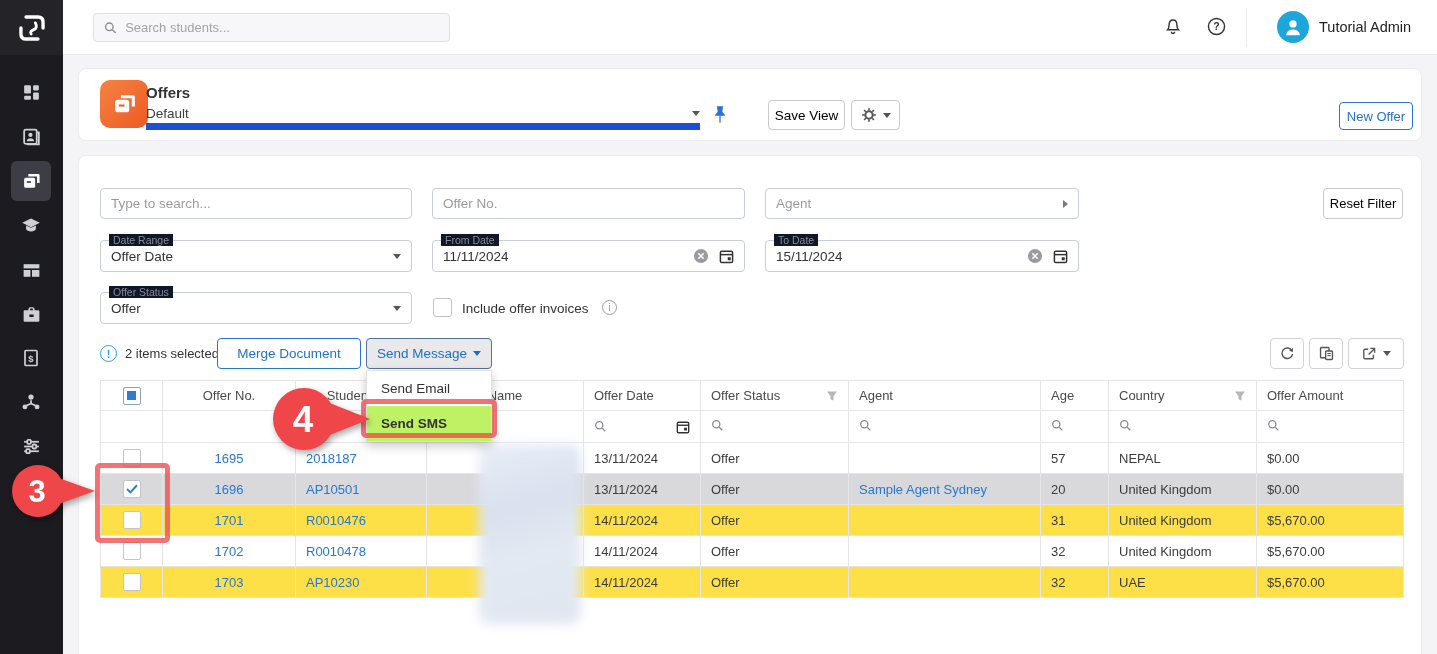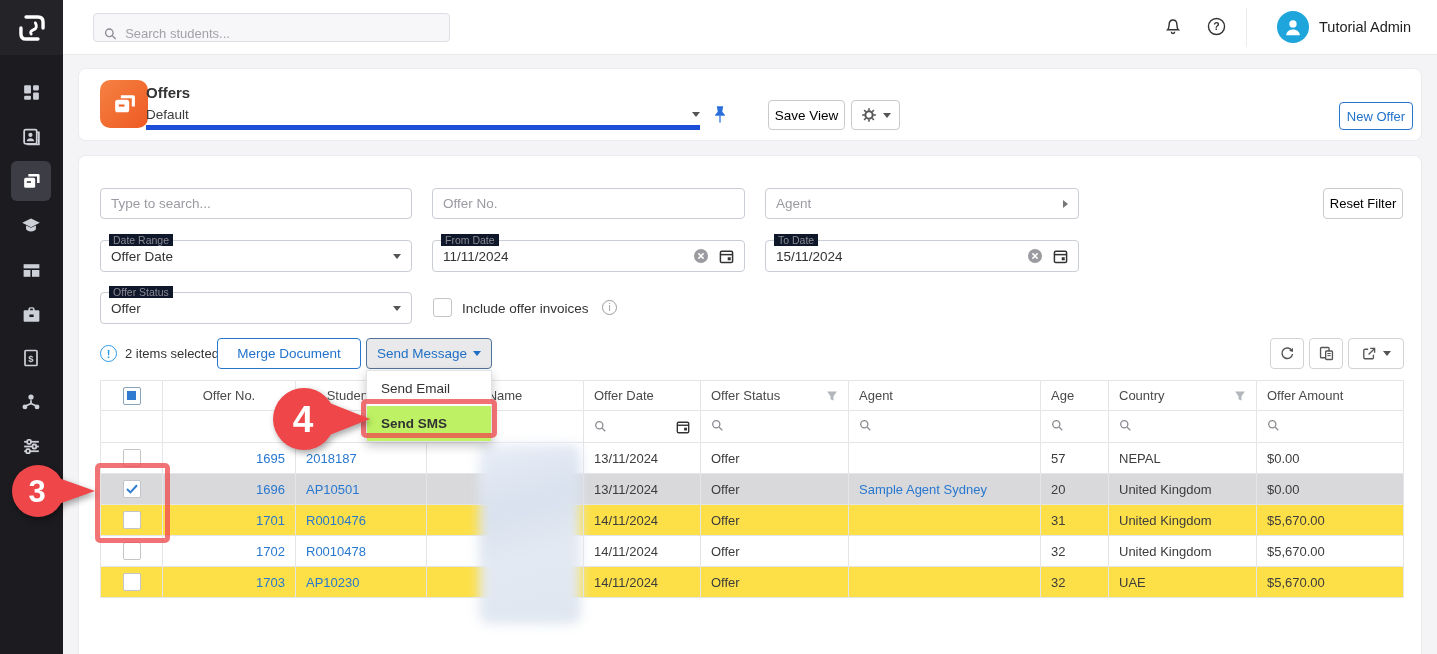--- a/index.html
+++ b/index.html
@@ -8,37 +8,37 @@
   .abs { position:absolute; }
 
   
   .sidebar { position:absolute; left:0; top:0; width:63px; height:654px; background:#1b1b20; z-index:5; }
   .logo-box { width:63px; height:55px; background:#232328; display:flex; align-items:center; justify-content:center; }
   .nav-item { position:absolute; left:11px; width:40px; height:40px; border-radius:6px; display:flex; align-items:center; justify-content:center; cursor:pointer; }
   .nav-item.active { background:#3d3d45; }
 
   
   .topbar { position:absolute; left:63px; top:0; width:1374px; height:55px; background:#fff; border-bottom:1px solid #e9e9ec; z-index:4; }
-  .search-box { position:absolute; left:30px; top:13px; width:357px; height:29px; background:#f7f7f9; border:1px solid #dfdfe3; border-radius:4px; display:flex; align-items:flex-end; padding:0 10px; gap:8px; }
+  .search-box { position:absolute; left:30px; top:13px; width:357px; height:29px; background:#f7f7f9; border:1px solid #dfdfe3; border-radius:4px; display:flex; align-items:center; padding:0 10px; gap:8px; }
   .search-box input { border:none; outline:none; background:transparent; font-family:inherit; font-size:13px; color:#555; width:100%; }
   .search-box input::placeholder { color:#a2a2aa; }
   .top-divider { position:absolute; left:1183px; top:8px; width:1px; height:39px; background:#ececef; }
   .avatar { position:absolute; left:1214px; top:11px; width:32px; height:32px; border-radius:50%; background:#1ea6dc; display:flex; align-items:center; justify-content:center; }
   .user-name { position:absolute; left:1256px; top:19px; font-size:14.5px; color:#222; }
   .icon-btn-top { position:absolute; top:16px; cursor:pointer; }
 
   
   .card { position:absolute; background:#fff; border:1px solid #ececef; border-radius:8px; }
   .card1 { left:78px; top:68px; width:1344px; height:73px; }
   .card2 { left:78px; top:155px; width:1344px; height:510px; }
 
   
   .offers-badge { position:absolute; left:100px; top:80px; width:48px; height:48px; border-radius:10px; background:linear-gradient(135deg,#f58243,#ee5a22); display:flex; align-items:center; justify-content:center; z-index:2; }
   .page-title { position:absolute; left:146px; top:84px; font-size:15px; font-weight:bold; color:#333; z-index:2; }
-  .view-select { position:absolute; left:146px; top:104px; width:554px; height:26px; border-bottom:5px solid #1d4ed8; font-size:13.5px; color:#3c3c3c; display:flex; align-items:center; justify-content:space-between; cursor:pointer; z-index:2; }
+  .view-select { position:absolute; left:146px; top:104px; width:554px; height:26px; border-bottom:7px solid #1d4ed8; font-size:13.5px; color:#3c3c3c; display:flex; align-items:center; justify-content:space-between; cursor:pointer; z-index:2; }
   .btn { border:1px solid #c9c9ce; background:#fff; border-radius:4px; font-family:inherit; font-size:13.5px; color:#000000; display:flex; align-items:center; justify-content:center; cursor:pointer; gap:6px; }
   .btn-blue-outline { border:1px solid #2776cc; color:#2273cb; }
 
   
   .tri-down { width:0; height:0; border-left:4px solid transparent; border-right:4px solid transparent; border-top:5px solid #555; display:inline-block; }
   .tri-right { width:0; height:0; border-top:4px solid transparent; border-bottom:4px solid transparent; border-left:5px solid #777; display:inline-block; }
 
   
   .f-input { position:absolute; height:31px; border:1px solid #c9cdd4; border-radius:4px; background:#fff; padding:0 10px; font-family:inherit; font-size:13.5px; color:#333; outline:none; }
   .f-input::placeholder { color:#9a9aa2; }
@@ -60,21 +60,21 @@
   .dropdown { position:absolute; left:366px; top:370px; width:126px; background:#fff; border:1px solid #e2e2e6; box-shadow:0 4px 10px rgba(0,0,0,.22); z-index:20; }
   .menu-item { height:35px; display:flex; align-items:center; padding:0 14px; font-size:13.5px; color:#333; cursor:pointer; }
   .menu-item.hovered { background:#bef264;font-weight:bold; }
 
   
   table.grid { position:absolute; left:100px; top:380px; width:1303px; border-collapse:collapse; table-layout:fixed; background:#fff; z-index:1; }
   .grid th, .grid td { border:1px solid #e5e5e8; font-weight:normal; font-size:13px; color:#3c3c3c; padding:0 10px; overflow:hidden; white-space:nowrap; }
   .grid thead th { height:30px; text-align:left; color:#4a4a4a; background:#fff; }
   .grid tr.filter-row th { height:32px; background:#fff; }
   .grid tbody td { height:31px; }
-  .grid .c-center { text-align:right; }
+  .grid .c-center { text-align:center; }
   .grid tr.alt td { background:#fde047; }
   .grid tr.selected-gray td { background:#d9d9db; }
   .grid tr.selected-blue td { background:#d9eafb; }
   .link { color:#2878cf; cursor:pointer; }
   .cb { width:18px; height:18px; background:#fff; border:1px solid #c3c3c8; border-radius:2px; margin:0 auto; display:flex; align-items:center; justify-content:center; }
   .cb-ind { border-color:#8aa4bc; }
   .cb-ind .sq { width:9px; height:9px; background:#2f7cd0; }
   .th-flex { display:flex; align-items:center; justify-content:space-between; }
   .filter-cell-flex { display:flex; align-items:center; justify-content:space-between; }
 

